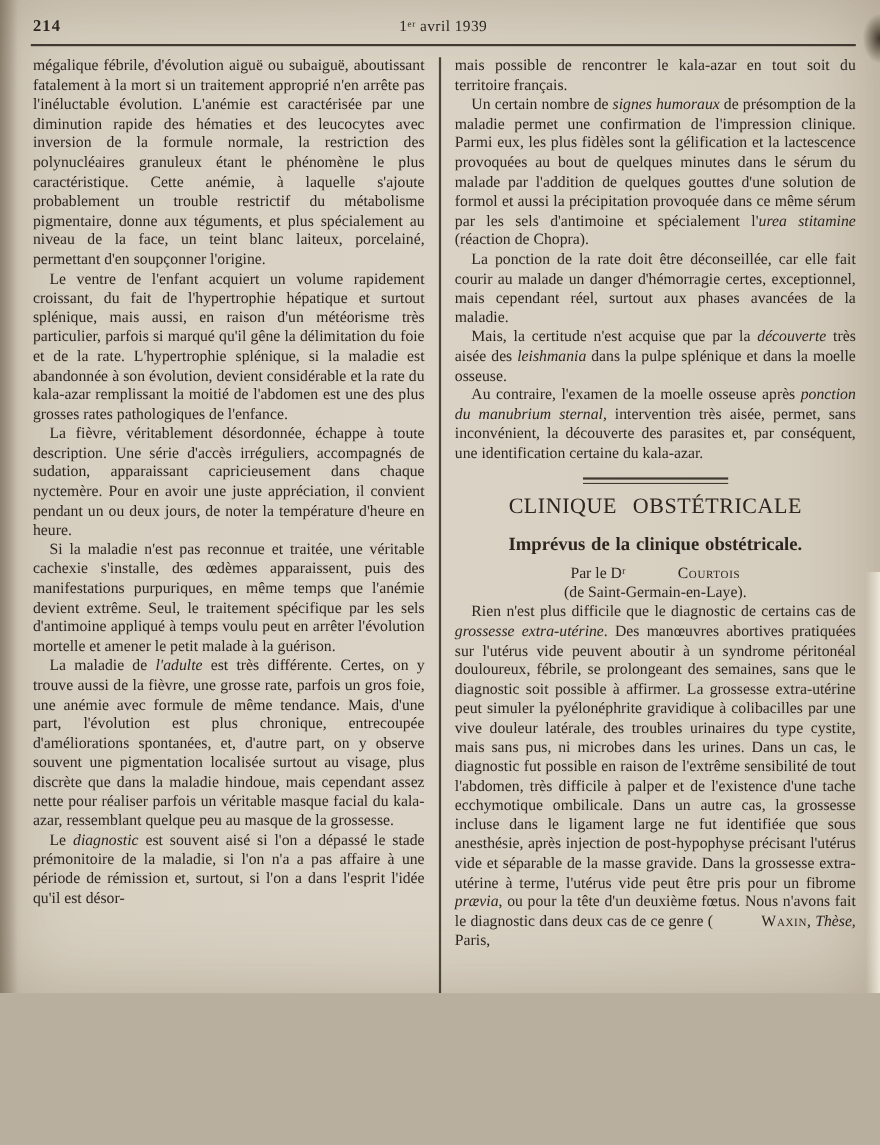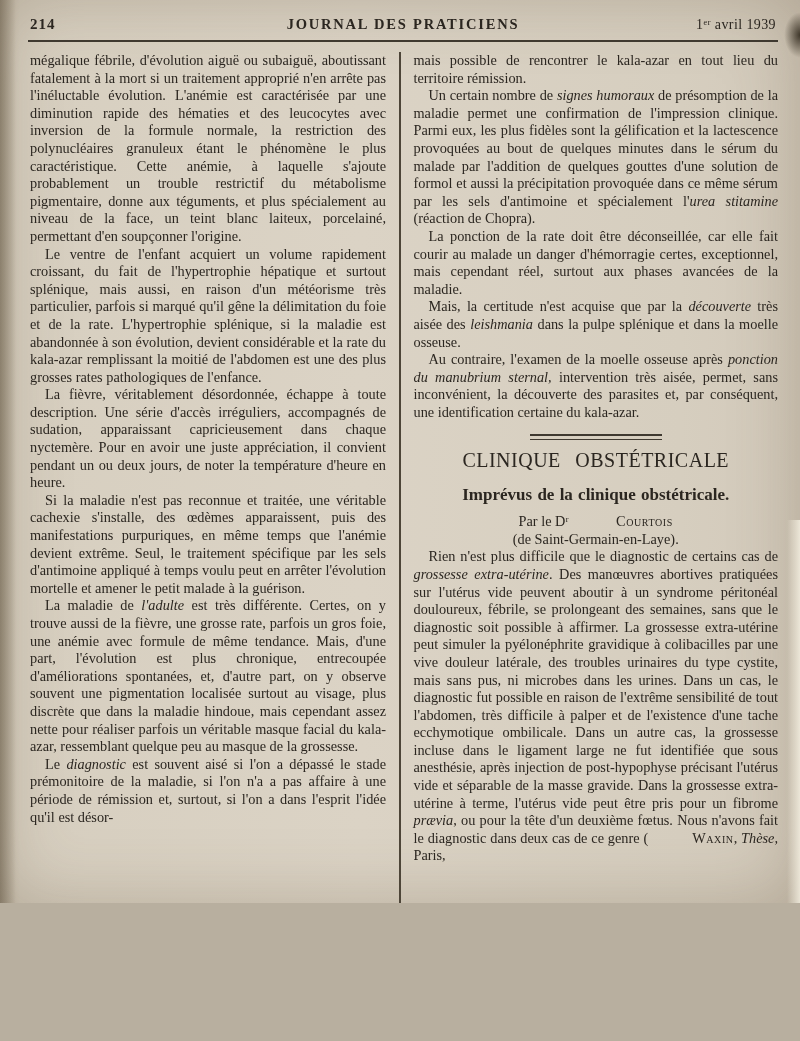--- a/index.html
+++ b/index.html
@@ -44,38 +44,37 @@
   .scan-right-light-edge{position:absolute;right:0;top:520px;bottom:0;width:13px;
          background:linear-gradient(270deg,rgba(250,246,232,0.75),rgba(250,246,232,0));}
 </style>
 </head>
 <body>
 
 <div class="page" data-name="journal-page">
 
   <div class="masthead" data-name="page-header">
     <span class="pnum" data-name="page-number">214</span>
-    <span class="jtitle" data-name="journal-title">JOURNAL DES PRATICIENS</span>
     <span class="jdate" data-name="issue-date">1ᵉʳ avril 1939</span>
   </div>
 
   <div class="head-rule" data-name="header-rule"></div>
 
   <div class="columns" data-name="text-columns">
     <div class="col col-left" id="col-left" data-name="left-column">
         <p data-name="paragraph"><span data-name="text-run">mégalique fébrile, d'évolution aiguë ou subaiguë, aboutissant fatalement à la mort si un traitement approprié n'en arrête pas l'inéluctable évolution. L'anémie est caractérisée par une diminution rapide des hématies et des leucocytes avec inversion de la formule normale, la restriction des polynucléaires granuleux étant le phénomène le plus caractéristique. Cette anémie, à laquelle s'ajoute probablement un trouble restrictif du métabolisme pigmentaire, donne aux téguments, et plus spécialement au niveau de la face, un teint blanc laiteux, porcelainé, permettant d'en soupçonner l'origine.</span></p>
         <p class="ind" data-name="paragraph"><span data-name="text-run">Le ventre de l'enfant acquiert un volume rapidement croissant, du fait de l'hypertrophie hépatique et surtout splénique, mais aussi, en raison d'un météorisme très particulier, parfois si marqué qu'il gêne la délimitation du foie et de la rate. L'hypertrophie splénique, si la maladie est abandonnée à son évolution, devient considérable et la rate du kala-azar remplissant la moitié de l'abdomen est une des plus grosses rates pathologiques de l'enfance.</span></p>
         <p class="ind" data-name="paragraph"><span data-name="text-run">La fièvre, véritablement désordonnée, échappe à toute description. Une série d'accès irréguliers, accompagnés de sudation, apparaissant capricieusement dans chaque nyctemère. Pour en avoir une juste appréciation, il convient pendant un ou deux jours, de noter la température d'heure en heure.</span></p>
         <p class="ind" data-name="paragraph"><span data-name="text-run">Si la maladie n'est pas reconnue et traitée, une véritable cachexie s'installe, des œdèmes apparaissent, puis des manifestations purpuriques, en même temps que l'anémie devient extrême. Seul, le traitement spécifique par les sels d'antimoine appliqué à temps voulu peut en arrêter l'évolution mortelle et amener le petit malade à la guérison.</span></p>
         <p class="ind spc" data-name="paragraph"><span data-name="text-run">La maladie de </span><span class="it" data-name="italic-text">l'adulte</span><span data-name="text-run"> est très différente. Certes, on y trouve aussi de la fièvre, une grosse rate, parfois un gros foie, une anémie avec formule de même tendance. Mais, d'une part, l'évolution est plus chronique, entrecoupée d'améliorations spontanées, et, d'autre part, on y observe souvent une pigmentation localisée surtout au visage, plus discrète que dans la maladie hindoue, mais cependant assez nette pour réaliser parfois un véritable masque facial du kala-azar, ressemblant quelque peu au masque de la grossesse.</span></p>
         <p class="ind" data-name="paragraph"><span data-name="text-run">Le </span><span class="it" data-name="italic-text">diagnostic</span><span data-name="text-run"> est souvent aisé si l'on a dépassé le stade prémonitoire de la maladie, si l'on n'a a pas affaire à une période de rémission et, surtout, si l'on a dans l'esprit l'idée qu'il est désor-</span></p>
       </div>
     <div class="divider" data-name="column-divider"></div>
     <div class="col col-right" id="col-right" data-name="right-column">
-        <p data-name="paragraph"><span data-name="text-run">mais possible de rencontrer le kala-azar en tout lieu du territoire rémission.</span></p>
+        <p data-name="paragraph"><span data-name="text-run">mais possible de rencontrer le kala-azar en tout soit du territoire français.</span></p>
         <p class="ind" data-name="paragraph"><span data-name="text-run">Un certain nombre de </span><span class="it" data-name="italic-text">signes humoraux</span><span data-name="text-run"> de présomption de la maladie permet une confirmation de l'impression clinique. Parmi eux, les plus fidèles sont la gélification et la lactescence provoquées au bout de quelques minutes dans le sérum du malade par l'addition de quelques gouttes d'une solution de formol et aussi la précipitation provoquée dans ce même sérum par les sels d'antimoine et spécialement l'</span><span class="it" data-name="italic-text">urea stitamine</span><span data-name="text-run"> (réaction de Chopra).</span></p>
         <p class="ind" data-name="paragraph"><span data-name="text-run">La ponction de la rate doit être déconseillée, car elle fait courir au malade un danger d'hémorragie certes, exceptionnel, mais cependant réel, surtout aux phases avancées de la maladie.</span></p>
         <p class="ind" data-name="paragraph"><span data-name="text-run">Mais, la certitude n'est acquise que par la </span><span class="it" data-name="italic-text">découverte</span><span data-name="text-run"> très aisée des </span><span class="it" data-name="italic-text">leishmania</span><span data-name="text-run"> dans la pulpe splénique et dans la moelle osseuse.</span></p>
         <p class="ind" data-name="paragraph"><span data-name="text-run">Au contraire, l'examen de la moelle osseuse après </span><span class="it" data-name="italic-text">ponction du manubrium sternal,</span><span data-name="text-run"> intervention très aisée, permet, sans inconvénient, la découverte des parasites et, par conséquent, une identification certaine du kala-azar.</span></p>
         <div class="rule2" data-name="section-separator"></div>
         <h2 data-name="section-heading"><span data-name="text-run">CLINIQUE OBSTÉTRICALE</span></h2>
         <h3 data-name="article-title"><span data-name="text-run">Imprévus de la clinique obstétricale.</span></h3>
         <p class="centerline" data-name="byline"><span data-name="text-run">Par le Dʳ </span><span class="sc" data-name="smallcaps-text">Courtois</span></p>
         <p class="centerline" data-name="affiliation"><span data-name="text-run">(de Saint-Germain-en-Laye).</span></p>
         <p class="ind" data-name="paragraph"><span data-name="text-run">Rien n'est plus difficile que le diagnostic de certains cas de </span><span class="it" data-name="italic-text">grossesse extra-utérine</span><span data-name="text-run">. Des manœuvres abortives pratiquées sur l'utérus vide peuvent aboutir à un syndrome péritonéal douloureux, fébrile, se prolongeant des semaines, sans que le diagnostic soit possible à affirmer. La grossesse extra-utérine peut simuler la pyélonéphrite gravidique à colibacilles par une vive douleur latérale, des troubles urinaires du type cystite, mais sans pus, ni microbes dans les urines. Dans un cas, le diagnostic fut possible en raison de l'extrême sensibilité de tout l'abdomen, très difficile à palper et de l'existence d'une tache ecchymotique ombilicale. Dans un autre cas, la grossesse incluse dans le ligament large ne fut identifiée que sous anesthésie, après injection de post-hypophyse précisant l'utérus vide et séparable de la masse gravide. Dans la grossesse extra-utérine à terme, l'utérus vide peut être pris pour un fibrome </span><span class="it" data-name="italic-text">prævia</span><span data-name="text-run">, ou pour la tête d'un deuxième fœtus. Nous n'avons fait le diagnostic dans deux cas de ce genre (</span><span class="sc" data-name="smallcaps-text">Waxin</span><span data-name="text-run">, </span><span class="it" data-name="italic-text">Thèse,</span><span data-name="text-run"> Paris,</span></p>

